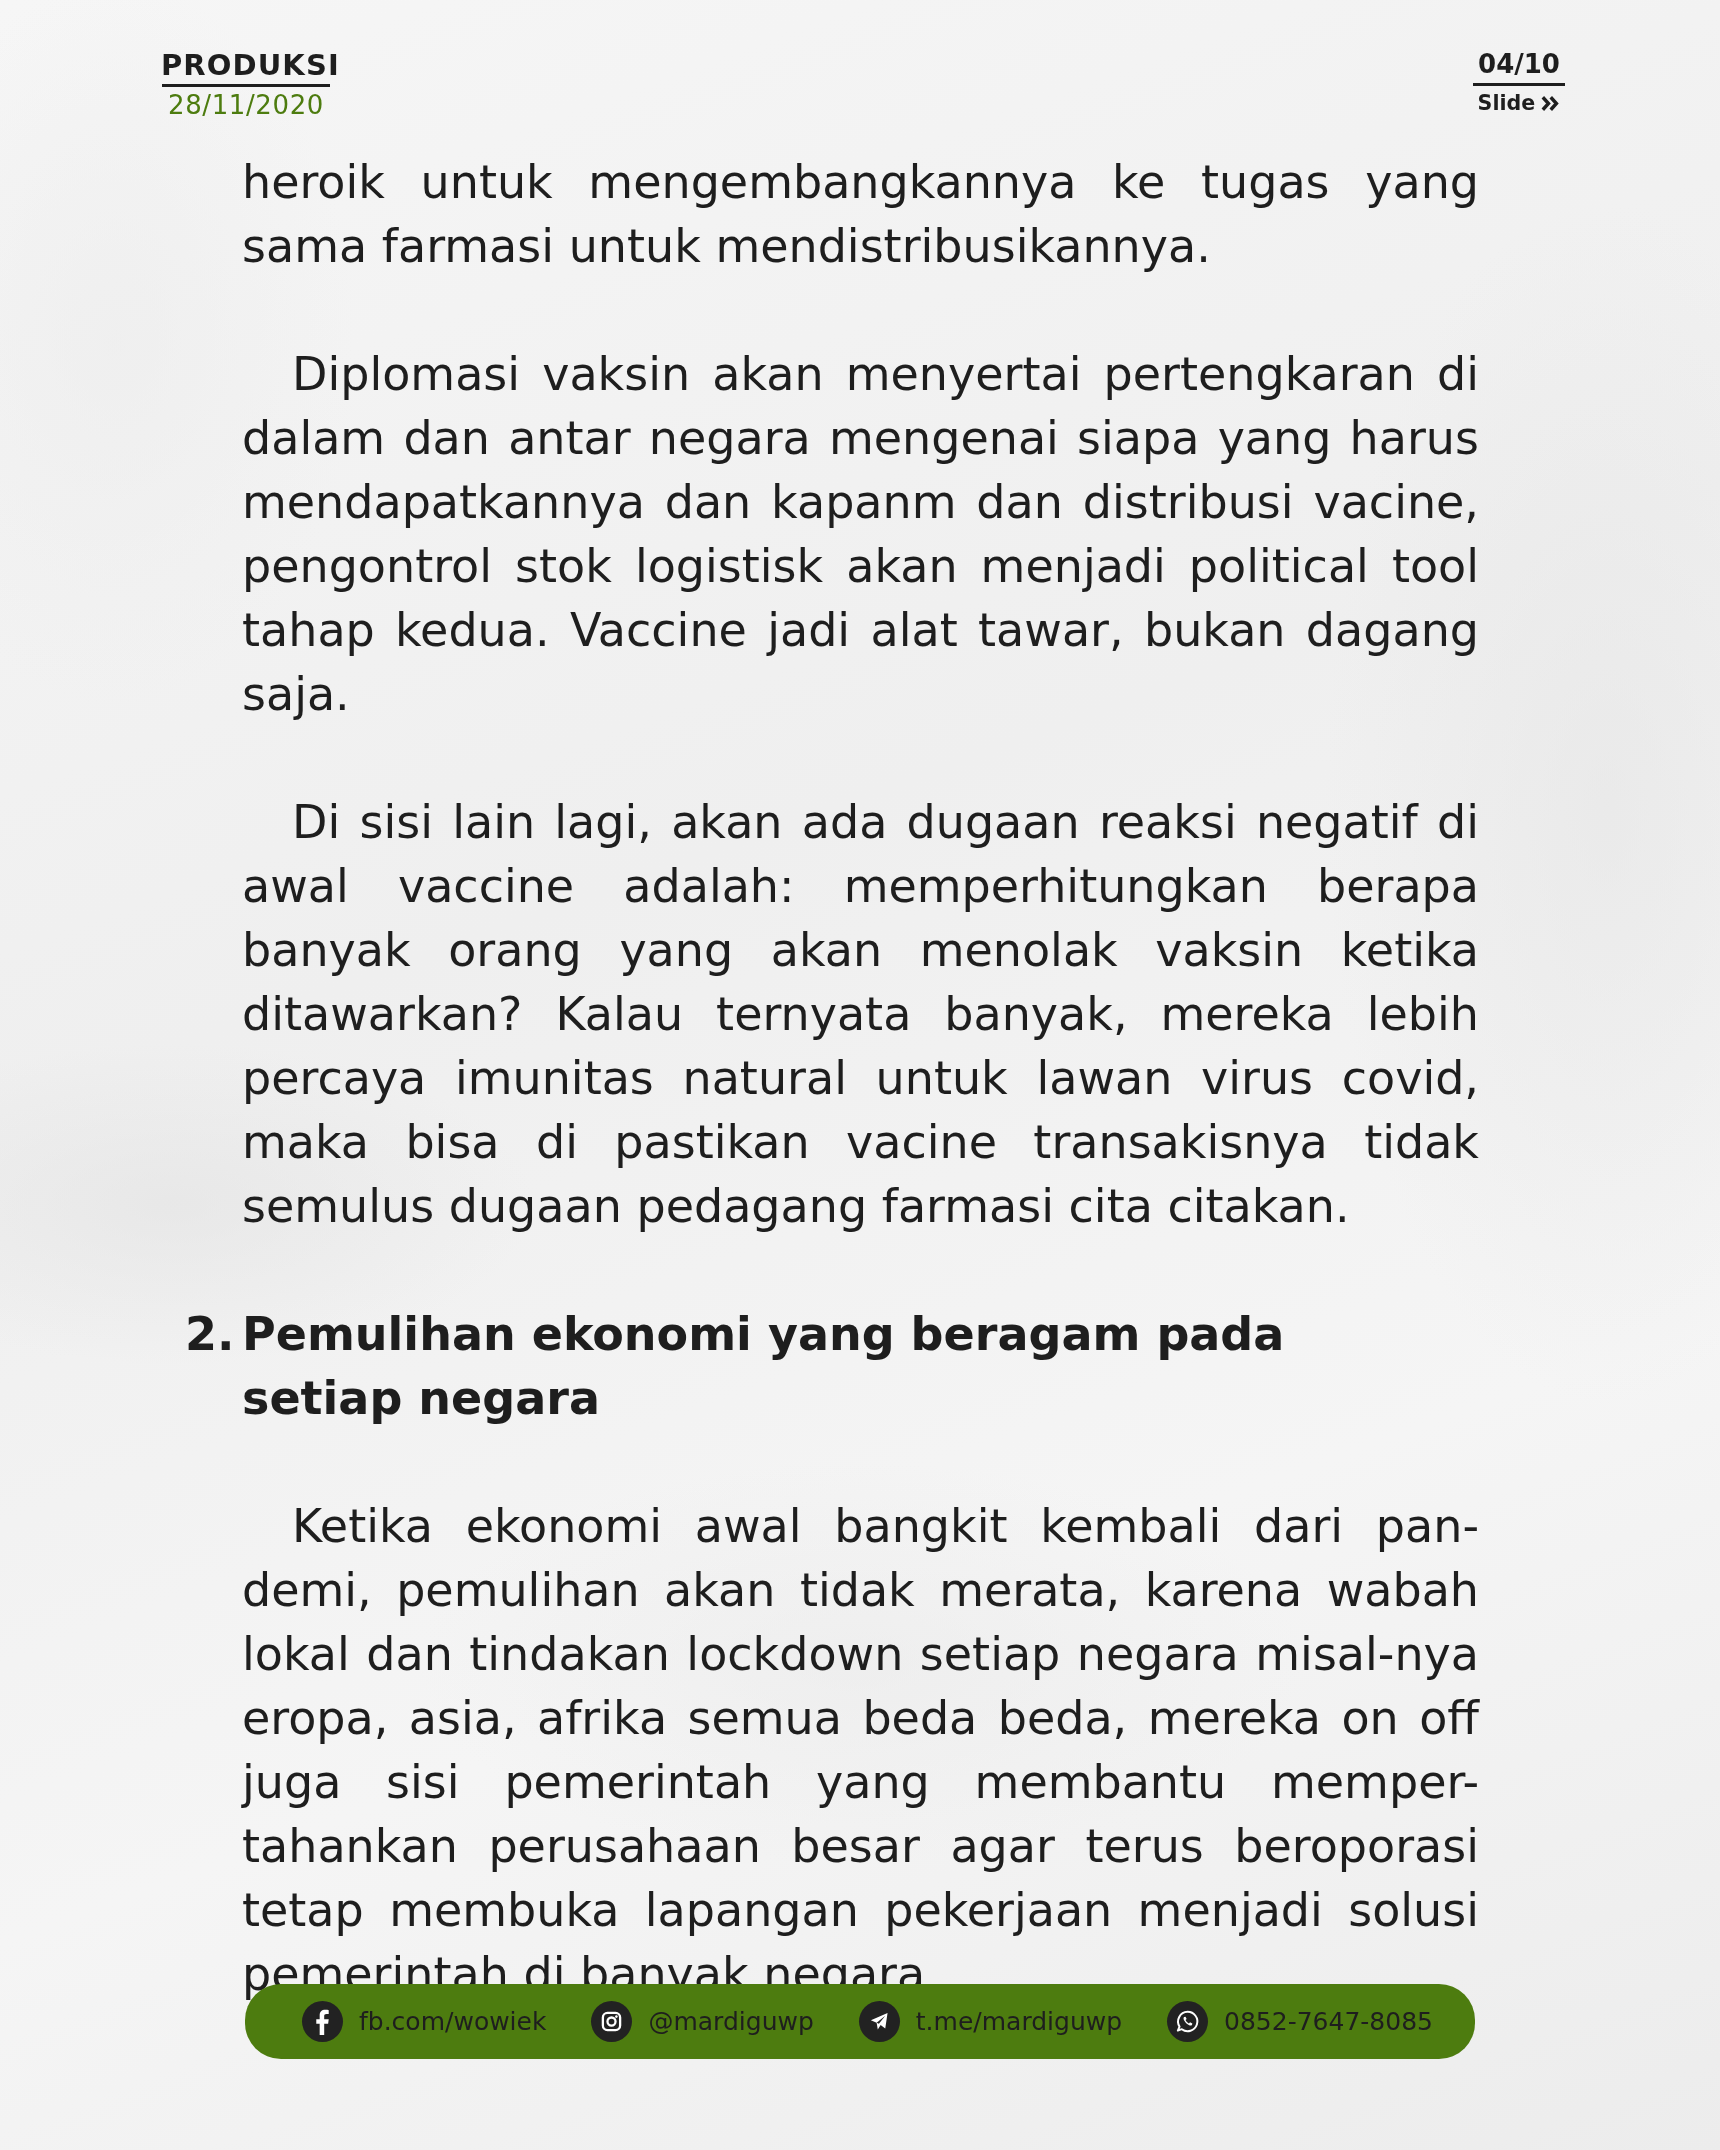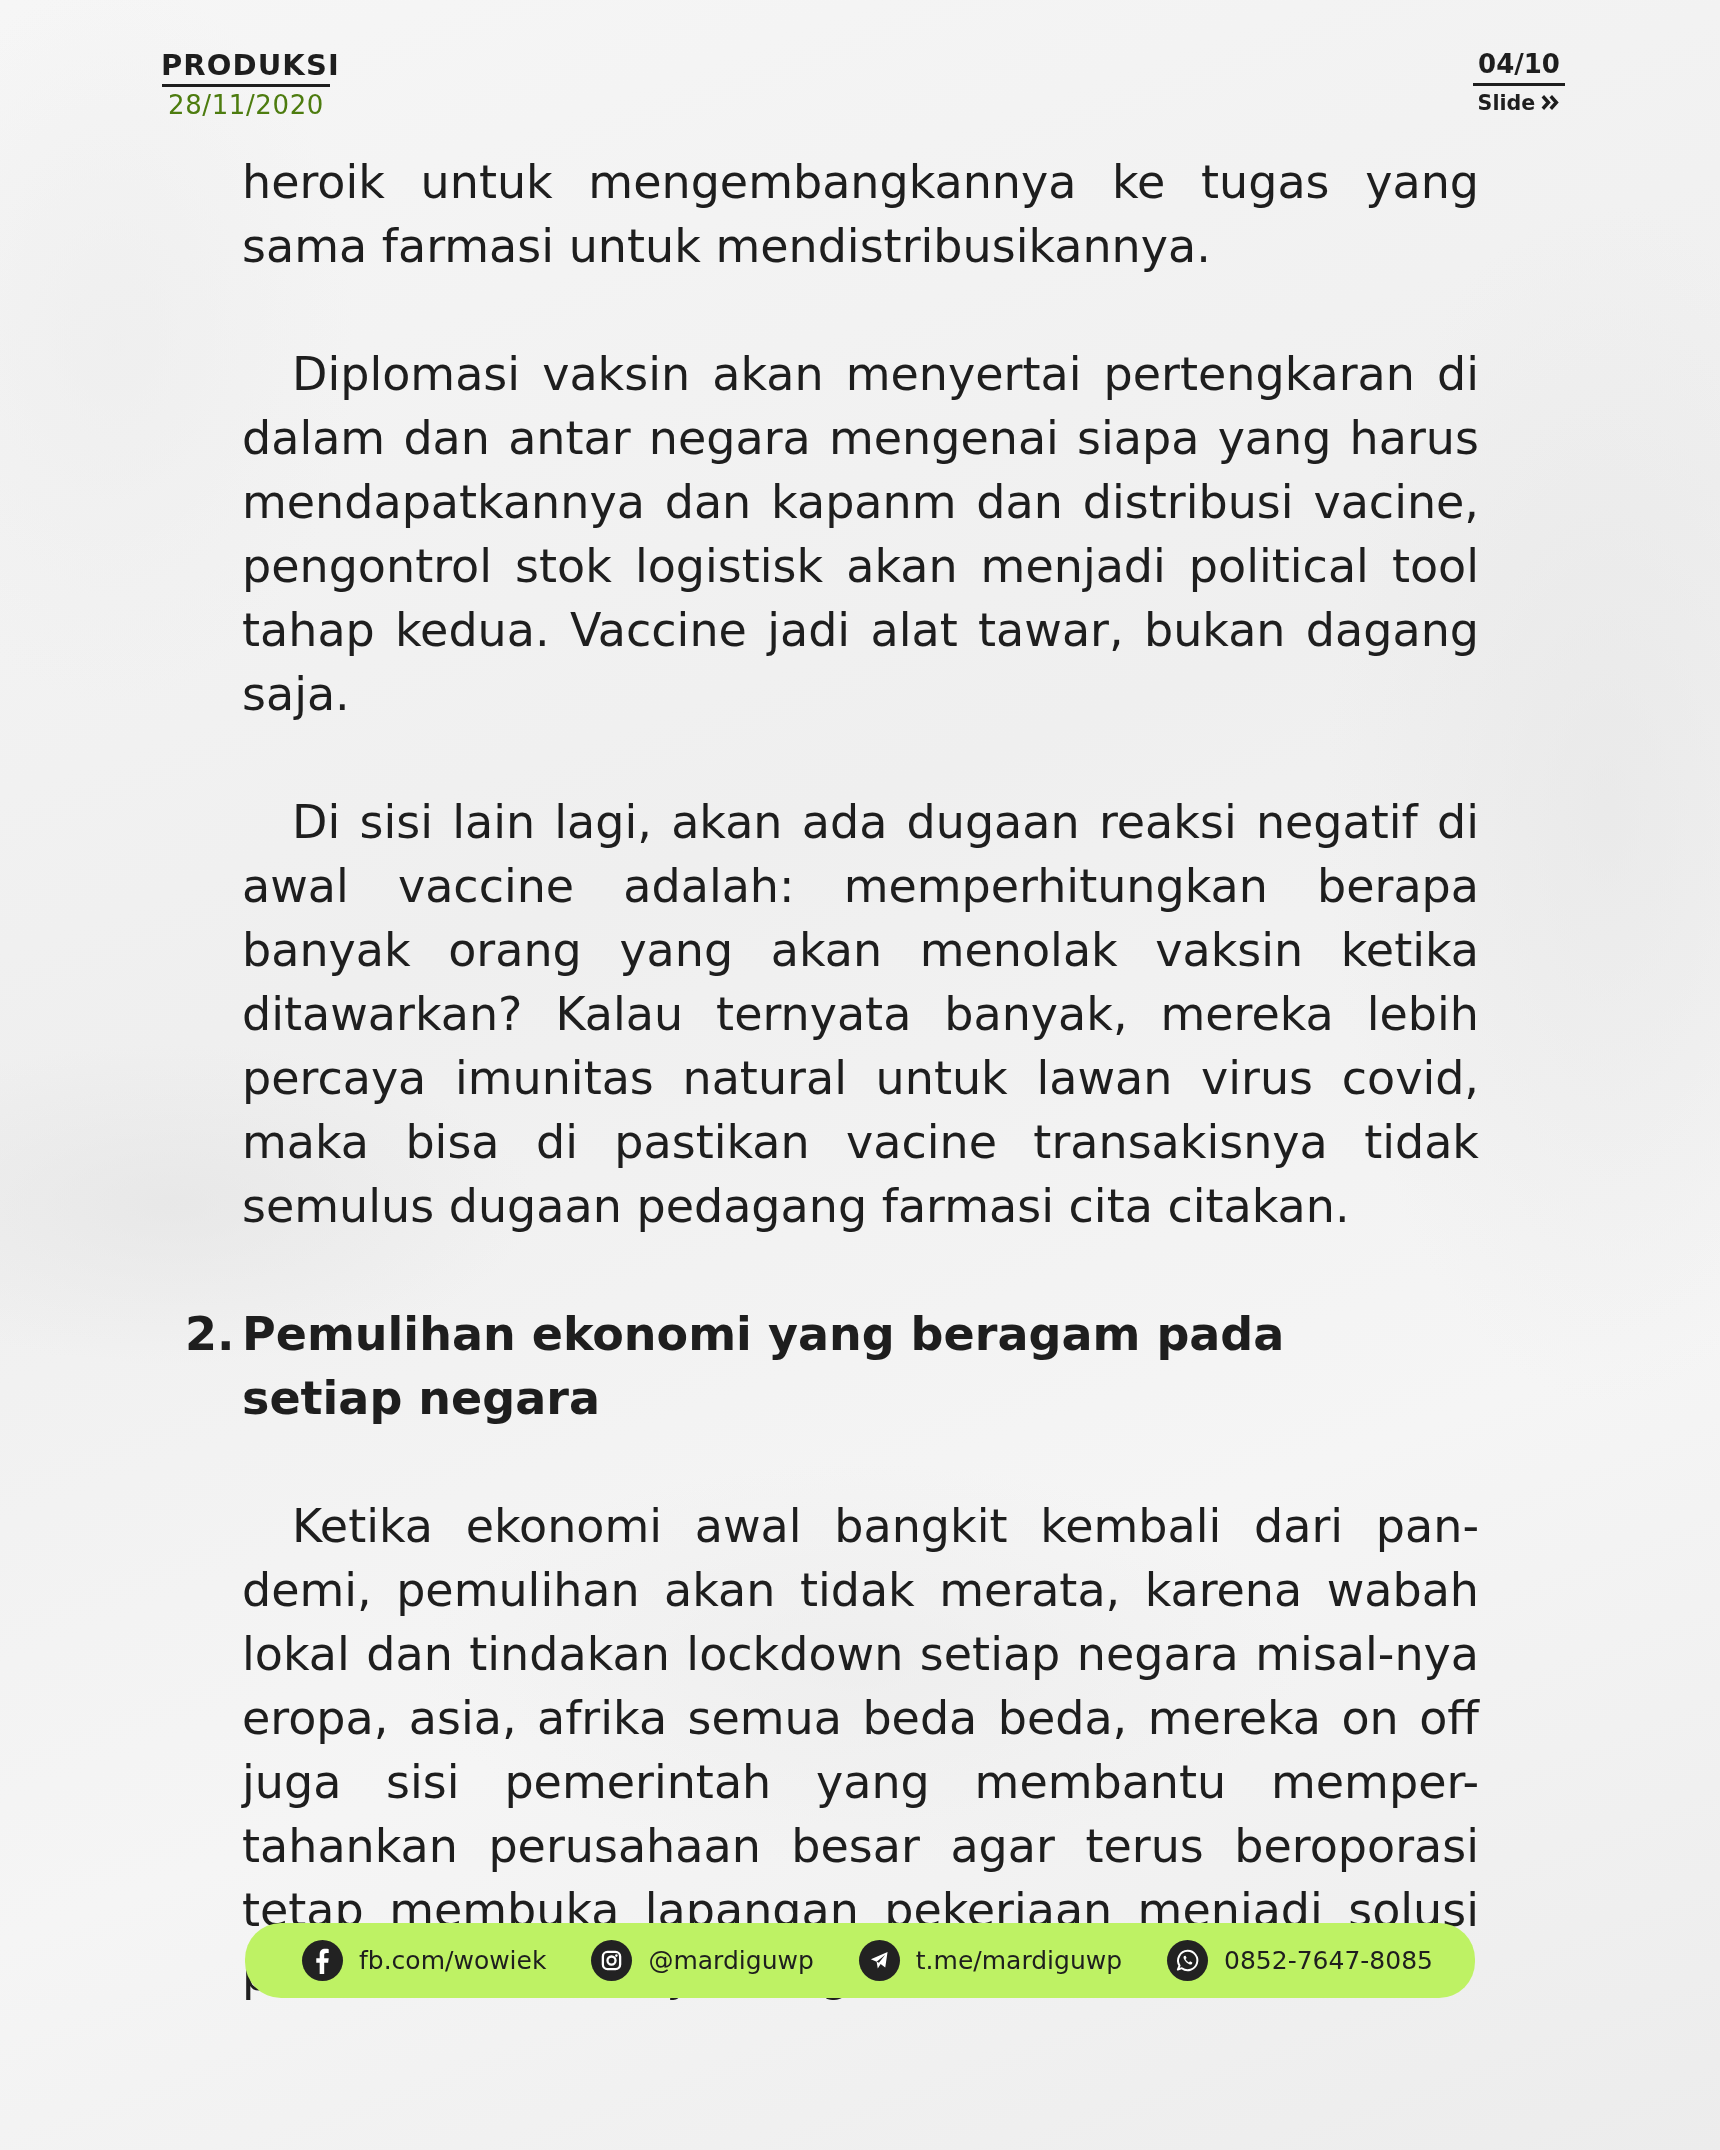--- a/index.html
+++ b/index.html
@@ -75,21 +75,21 @@
       height: 2.9px;
       background: #1e1e1e;
       margin: 2.3px 0 4.6px 0;
     }
     .hdr-right .slide {
       font-weight: bold;
       font-size: 20.6px;
       line-height: 25px;
       color: #1e1e1e;
       display: inline-flex;
-      align-items: center;
+      align-items: flex-end;
       gap: 5.7px;
     }
     .hdr-right .slide .chev {
       font-size: 23px;
       line-height: 23px;
     }
 
     
     .content {
       position: absolute;
@@ -126,24 +126,24 @@
       flex: 0 0 57px;
     }
     .section-heading .text {
       width: 1147px;
     }
 
     
     .footer {
       position: absolute;
       left: 245px;
-      top: 1923px;
+      top: 1984px;
       width: 1230px;
       height: 75px;
-      background: #bef264;
+      background: #4d7c0f;
       border-radius: 36px;
       display: flex;
       align-items: center;
       box-sizing: border-box;
       padding-left: 57px;
     }
     .social {
       display: flex;
       align-items: center;
       gap: 16px;

